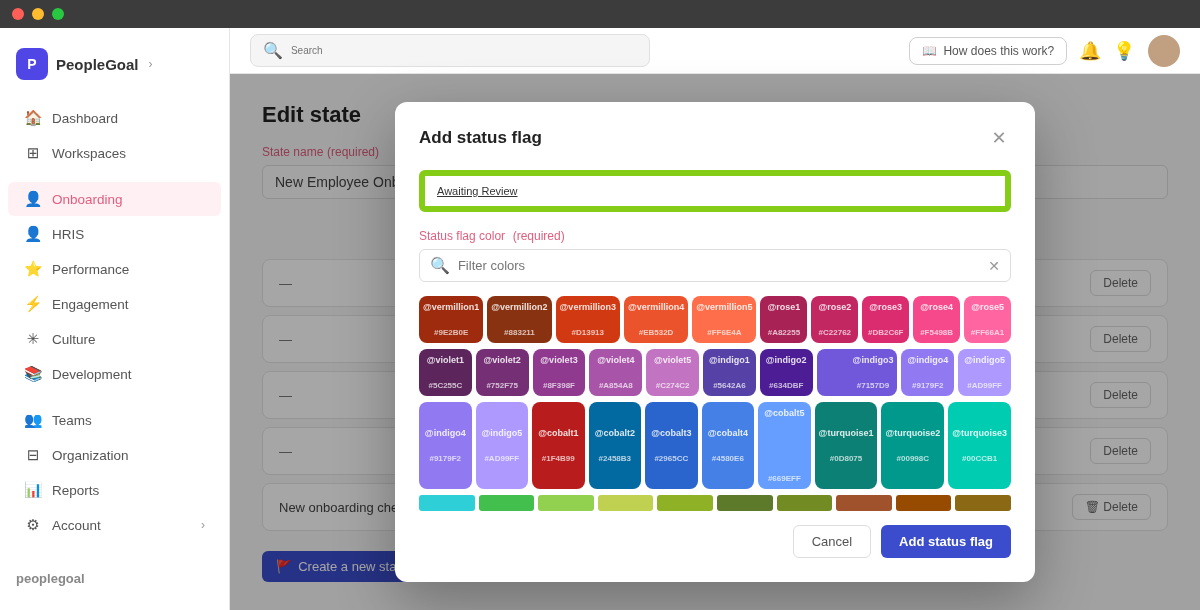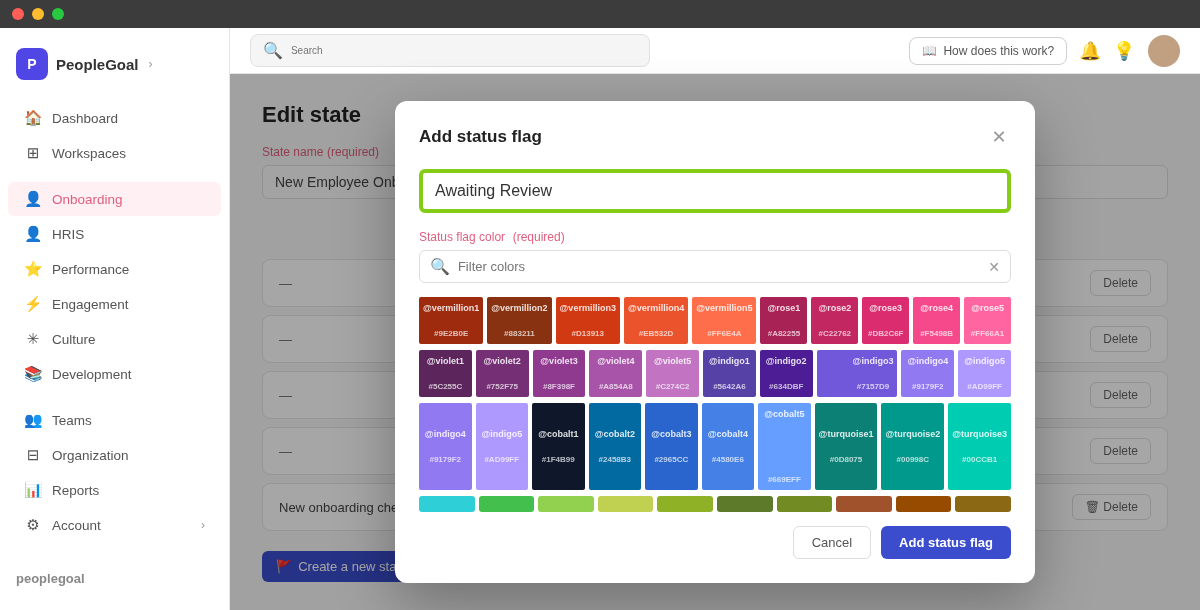--- a/index.html
+++ b/index.html
@@ -159,23 +159,23 @@
       display: flex; align-items: center; justify-content: center;
       cursor: pointer; color: #999; font-size: 18px;
       border-radius: 4px;
     }
 
     .modal-label { font-size: 13px; color: #666; margin-bottom: 6px; }
     .modal-label span { color: #e05f7f; font-size: 12px; }
 
     .modal-input {
       width: 100%; padding: 9px 12px;
-      border: 4px solid #84cc16; border-radius: 6px;
-      font-size: 16px; color: #333;
-      margin-bottom: 16px; outline: none;
+      border: 6px solid #84cc16; border-radius: 6px;
+      font-size: 11px; color: #333;
+      margin-bottom: 16px; outline: none; text-decoration: underline;
     }
 
     .color-filter-row {
       display: flex; align-items: center;
       border: 1px solid #ddd; border-radius: 6px;
       padding: 6px 10px; gap: 8px;
       margin-bottom: 14px;
     }
     .color-filter-row input {
       border: none; outline: none; font-size: 13px; color: #666; flex: 1;
@@ -183,21 +183,21 @@
     .color-filter-clear { color: #999; cursor: pointer; font-size: 14px; }
 
     
     .color-grid {
       display: grid;
       grid-template-columns: repeat(10, 1fr);
       gap: 4px;
       margin-bottom: 6px;
     }
     .color-swatch {
-      border-radius: 2px;
+      border-radius: 8px;
       padding: 6px 4px;
       display: flex; flex-direction: column; align-items: center;
       justify-content: center;
       cursor: pointer;
       min-height: 46px;
     }
     .swatch-name {
       font-size: 9px; font-weight: 600;
       color: rgba(255,255,255,0.85);
       line-height: 1.2;
@@ -507,21 +507,21 @@
             </div>
           <div class="color-grid" id="color-grid-row3">
               <div class="color-swatch" style="background: rgb(145, 121, 242);">
                 <span class="swatch-name">@indigo4</span>
                 <span class="swatch-hex">#9179F2</span>
               </div>
               <div class="color-swatch" style="background: rgb(173, 153, 255);">
                 <span class="swatch-name">@indigo5</span>
                 <span class="swatch-hex">#AD99FF</span>
               </div>
-              <div class="color-swatch" style="background: #0f172a;">
+              <div class="color-swatch" style="background: #b91c1c;">
                 <span class="swatch-name">@cobalt1</span>
                 <span class="swatch-hex">#1F4B99</span>
               </div>
               <div class="color-swatch" style="background: #0369a1;">
                 <span class="swatch-name">@cobalt2</span>
                 <span class="swatch-hex">#2458B3</span>
               </div>
               <div class="color-swatch" style="background: rgb(41, 101, 204);">
                 <span class="swatch-name">@cobalt3</span>
                 <span class="swatch-hex">#2965CC</span>

